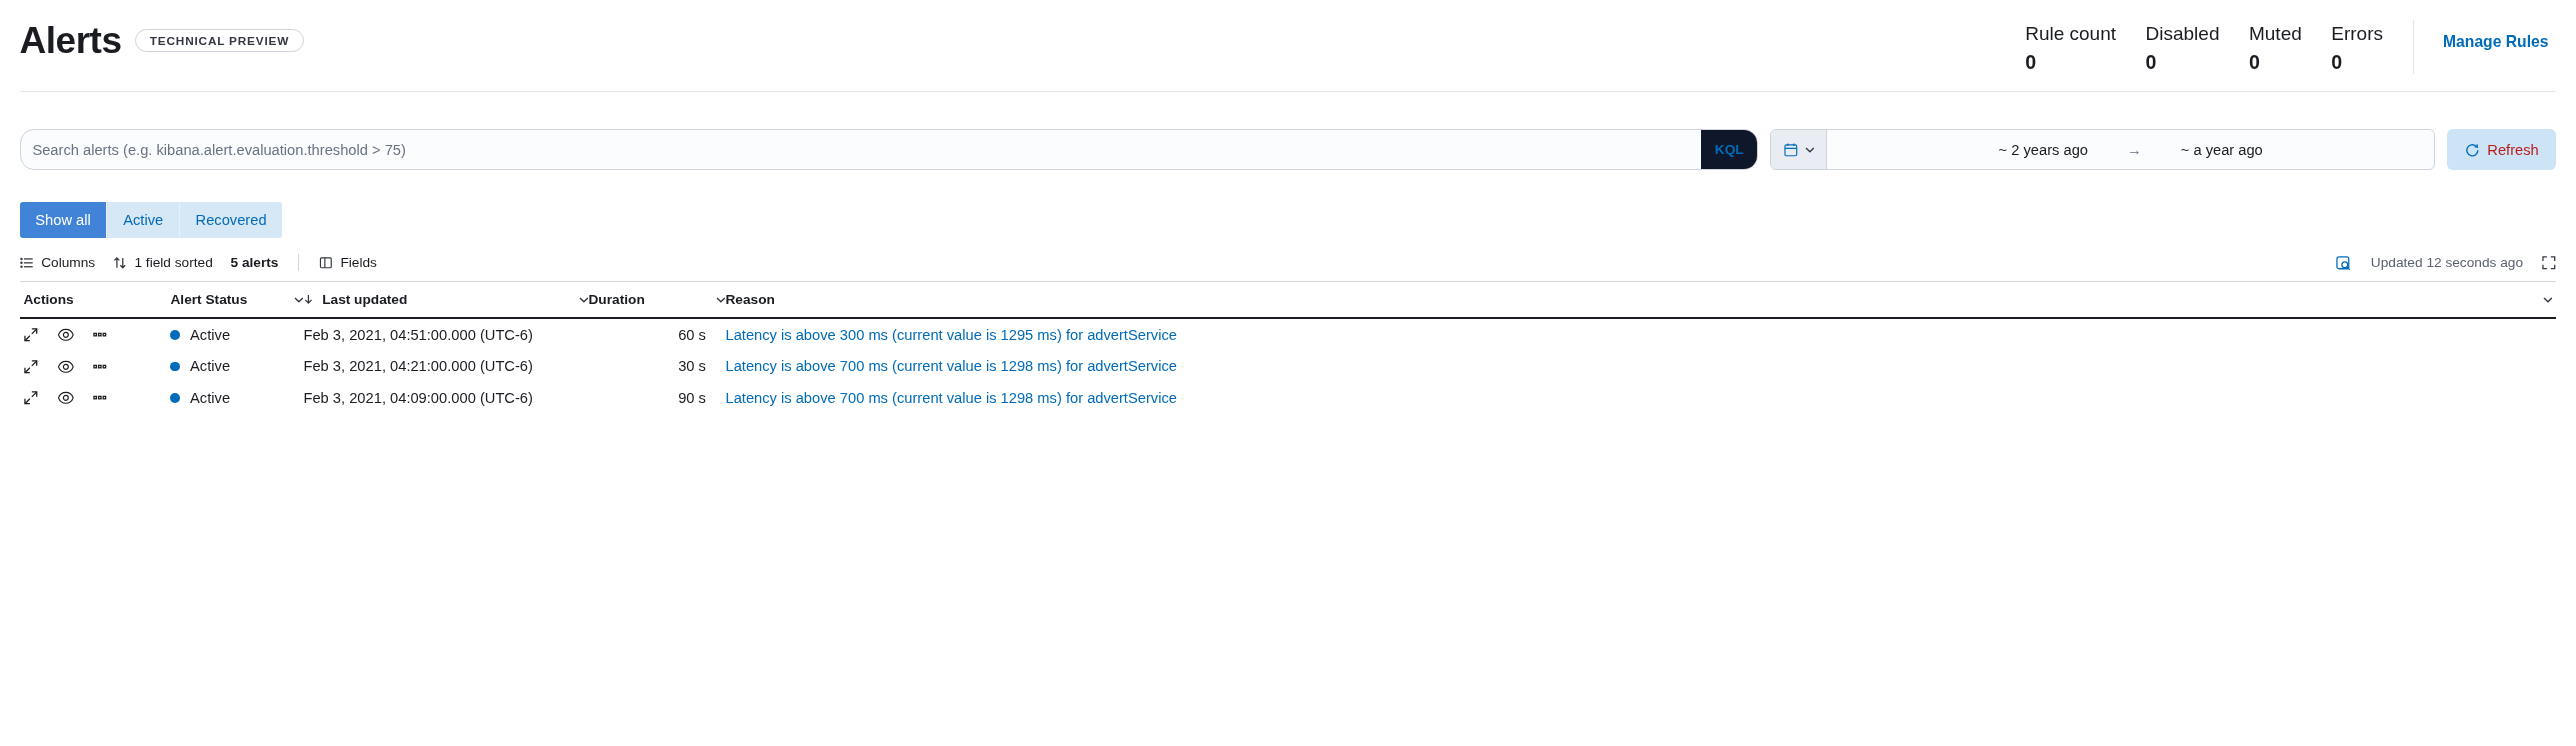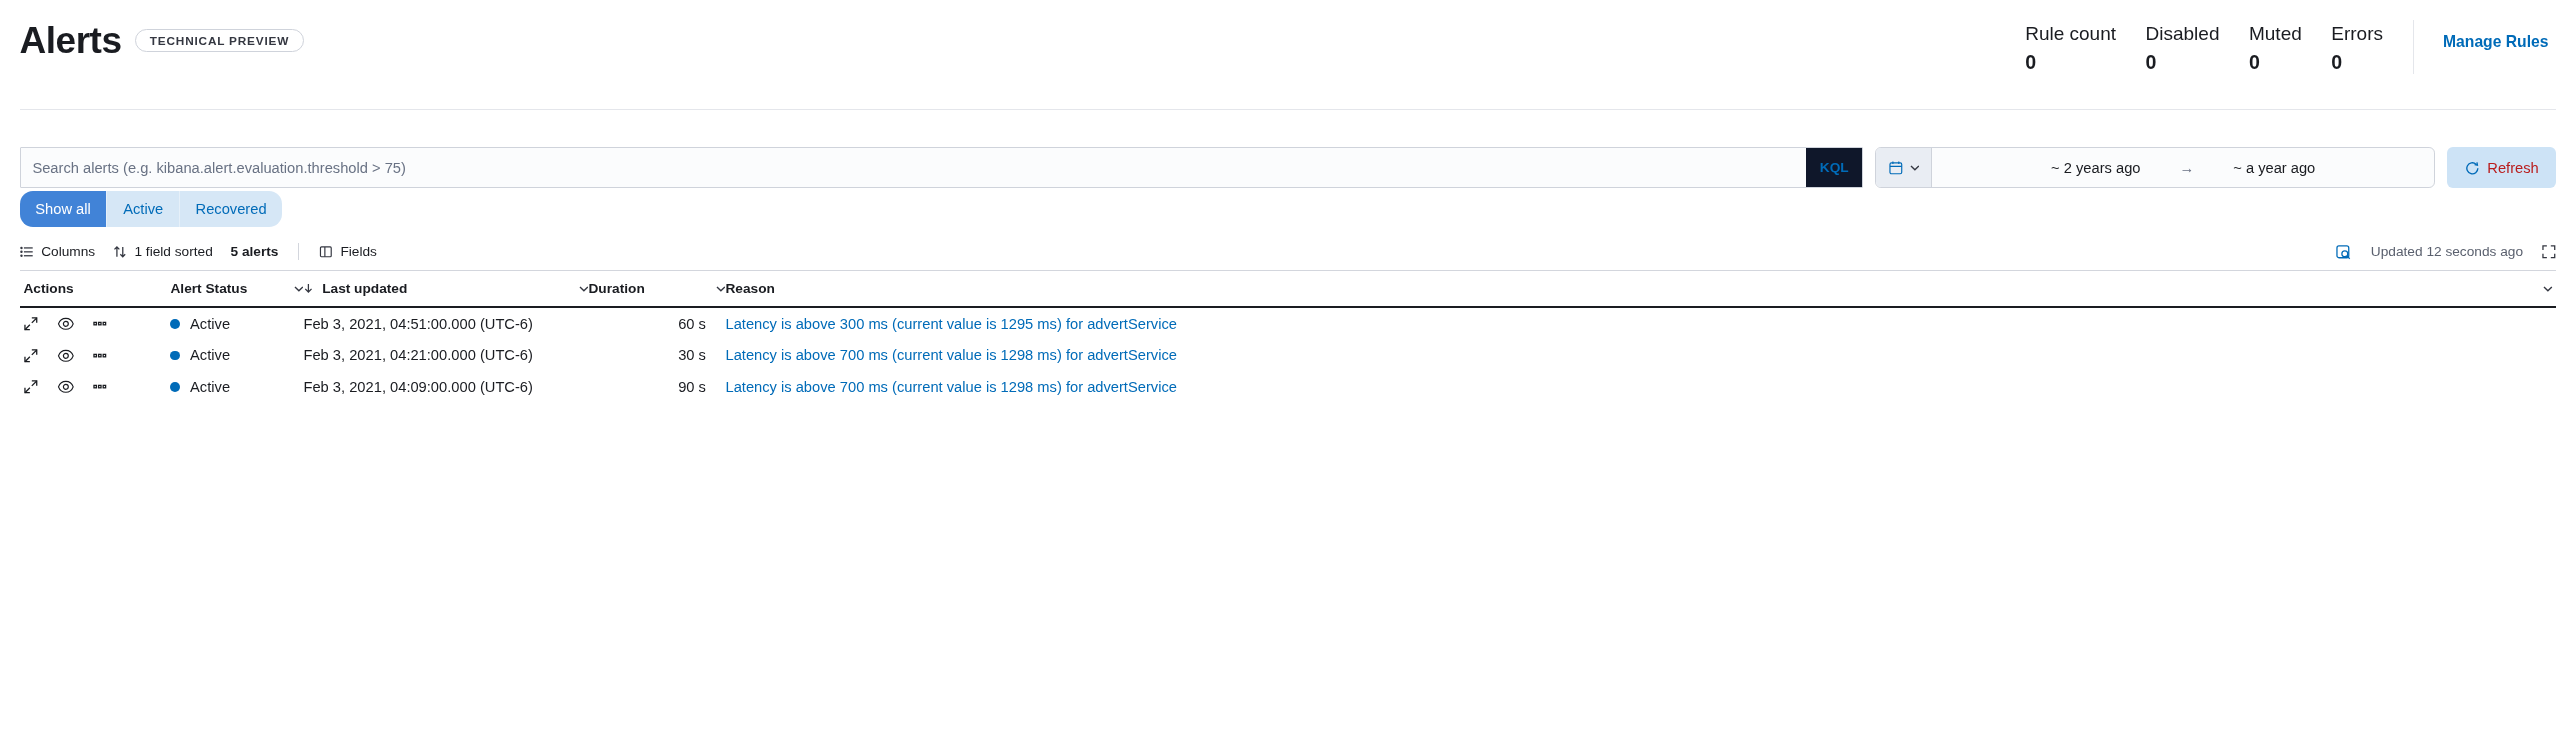--- a/index.html
+++ b/index.html
@@ -9,21 +9,21 @@
   background: #fff;
   font-size: 13.7px;
 }
 .page { padding: 19.6px 19.6px 0 19.6px; }
 
 
 .header {
   display: flex;
   align-items: flex-start;
   border-bottom: 1px solid #e4e6eb;
-  padding-bottom: 35px;
+  padding-bottom: 17px;
 }
 .title-wrap { display: flex; align-items: center; gap: 13.7px; flex: 0 0 auto; }
 .page-title { font-size: 37px; font-weight: 700; letter-spacing: -0.5px; }
 .preview-badge {
   border: 1px solid #cfd3db;
   border-radius: 15.7px;
   padding: 3.9px 13.7px;
   font-size: 11.8px;
   font-weight: 700;
   letter-spacing: 0.8px;
@@ -49,21 +49,21 @@
   margin-right: 7.9px;
   cursor: pointer;
 }
 
 
 .search-row { display: flex; gap: 11.8px; margin-top: 37px; }
 .search-box {
   flex: 1 1 auto;
   display: flex;
   border: 1px solid #cfd3db;
-  border-radius: 1px;
+  border-radius: 14px;
   background: #fbfcfd;
   height: 41px;
   overflow: hidden;
 }
 .search-input {
   flex: 1;
   border: none;
   background: transparent;
   padding: 0 11.8px;
   font-size: 14.7px;
@@ -79,21 +79,21 @@
   padding: 0 13.7px;
   cursor: pointer;
 }
 .timepicker {
   display: flex;
   border: 1px solid #cfd3db;
   border-radius: 5.9px;
   background: #fbfcfd;
   height: 41px;
   overflow: hidden;
-  width: 560px;
+  width: 665px;
 }
 .datepick-btn {
   display: flex;
   align-items: center;
   gap: 5.9px;
   background: #e9edf3;
   border: none;
   border-right: 1px solid #cfd3db;
   padding: 0 11.8px;
   cursor: pointer;
@@ -120,22 +120,22 @@
   height: 41px;
   font-size: 14.7px;
   font-weight: 500;
   color: #b91c1c;
   cursor: pointer;
 }
 
 
 .filter-group {
   display: inline-flex;
-  margin-top: 3px;
-  border-radius: 13px;
+  margin-top: 32px;
+  border-radius: 3px;
   overflow: hidden;
 }
 .filter-btn {
   border: none;
   padding: 9.8px 15.7px;
   font-size: 14.7px;
   cursor: pointer;
   background: #d6e7f6;
   color: #006bb8;
   font-weight: 500;

